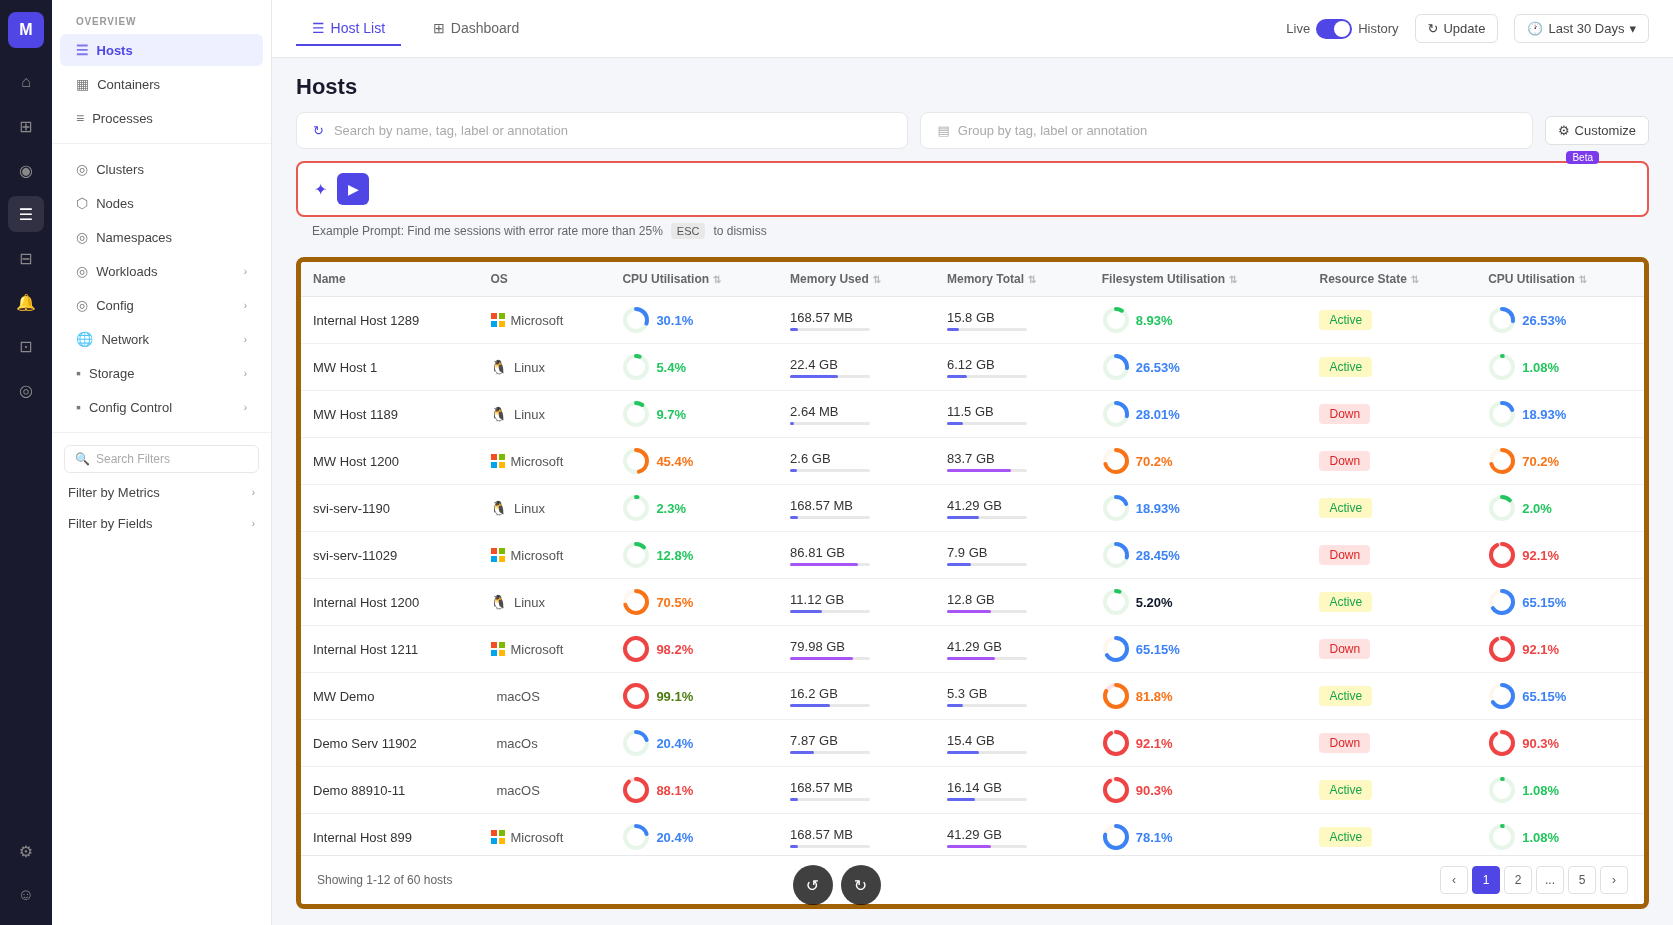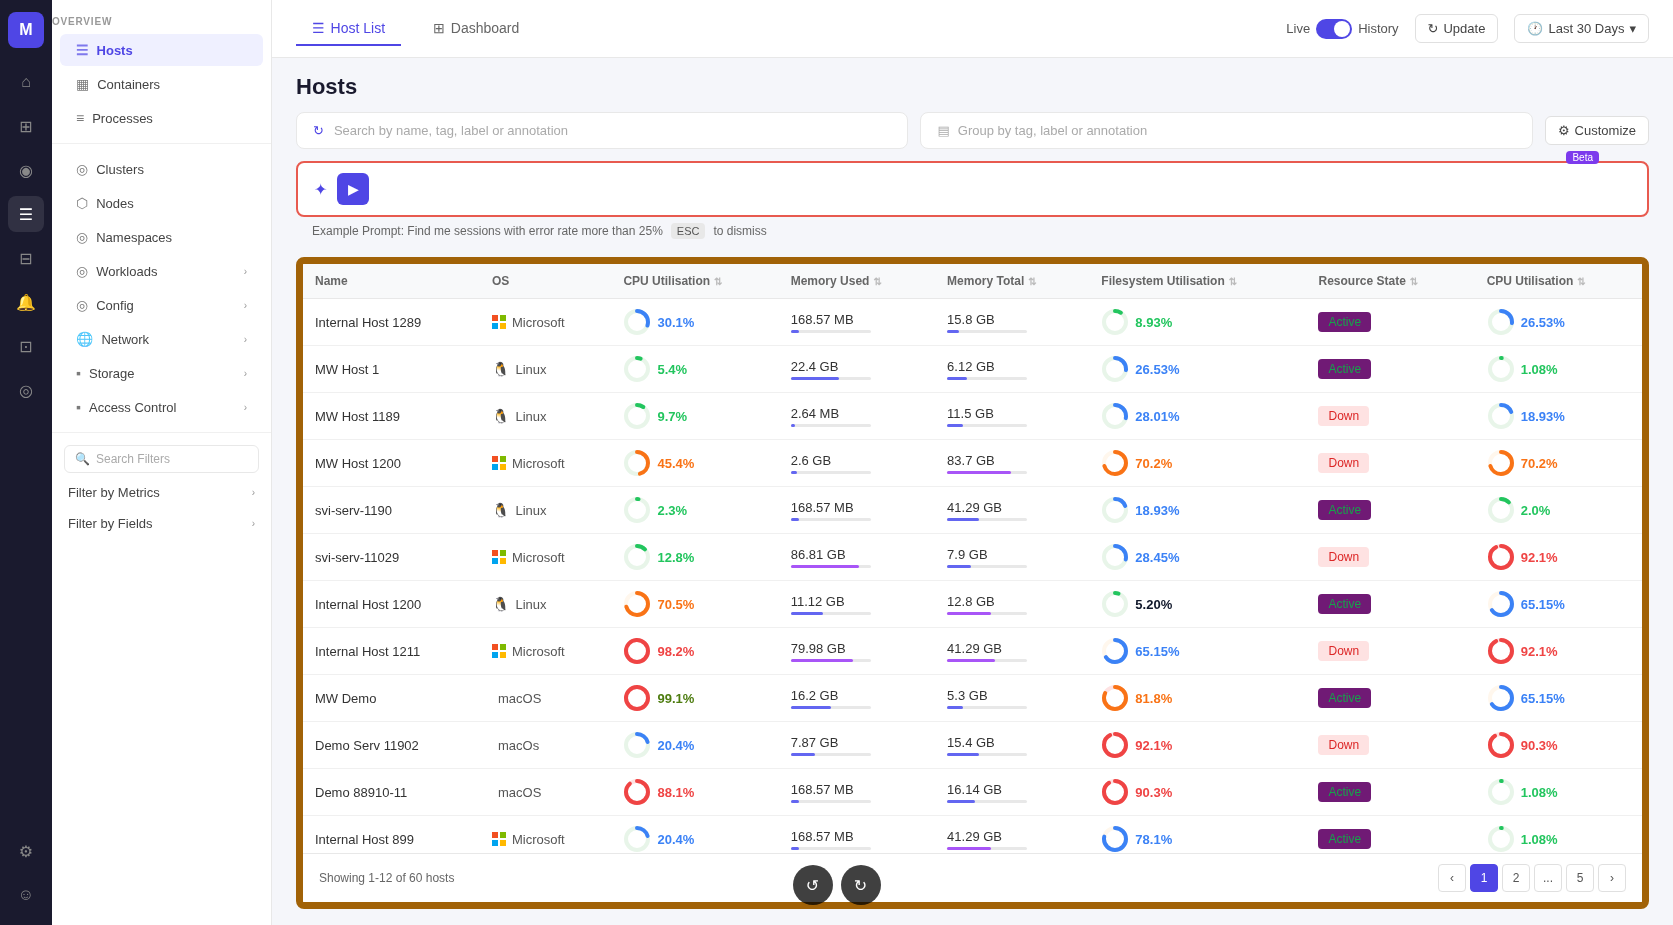--- a/index.html
+++ b/index.html
@@ -11,21 +11,21 @@
     }
     .icon-bar-logo { width: 36px; height: 36px; background: #4f46e5; border-radius: 8px; display: flex; align-items: center; justify-content: center; color: white; font-weight: bold; font-size: 16px; margin-bottom: 8px; }
     .icon-bar-item { width: 36px; height: 36px; display: flex; align-items: center; justify-content: center; color: #888; border-radius: 8px; cursor: pointer; font-size: 16px; }
     .icon-bar-item:hover, .icon-bar-item.active { background: rgba(255,255,255,0.1); color: #fff; }
     .icon-bar-spacer { flex: 1; }
 
     
     .sidebar {
       width: 220px; background: #fff; border-right: 1px solid #e8e8e8; display: flex; flex-direction: column; overflow-y: auto; flex-shrink: 0;
     }
-    .sidebar-section-label { font-size: 10px; font-weight: 600; color: #999; text-transform: uppercase; padding: 16px 0 6px; letter-spacing: 0.8px; }
+    .sidebar-section-label { font-size: 10px; font-weight: 600; color: #999; text-transform: uppercase; padding: 16px 24px 6px; letter-spacing: 0.8px; }
     .sidebar-item { display: flex; align-items: center; gap: 8px; padding: 8px 16px; cursor: pointer; color: #444; border-radius: 6px; margin: 1px 8px; font-size: 13px; }
     .sidebar-item.active { background: #eff0ff; color: #4f46e5; font-weight: 600; }
     .sidebar-item .icon { font-size: 14px; opacity: 0.7; }
     .sidebar-item .chevron { margin-left: auto; font-size: 10px; color: #999; }
     .sidebar-divider { height: 1px; background: #f0f0f0; margin: 8px 0; }
     .quick-filter-header { display: flex; align-items: center; justify-content: space-between; padding: 12px 16px 6px; }
     .quick-filter-label { font-size: 10px; font-weight: 600; color: #999; text-transform: uppercase; letter-spacing: 0.8px; }
     .clear-all { font-size: 11px; color: #4f46e5; cursor: pointer; }
     .search-filter-input { display: flex; align-items: center; gap: 6px; margin: 4px 12px; padding: 6px 10px; border: 1px solid #e8e8e8; border-radius: 6px; color: #aaa; font-size: 12px; }
     .filter-item { display: flex; align-items: center; justify-content: space-between; padding: 8px 16px; cursor: pointer; color: #444; font-size: 13px; }
@@ -58,42 +58,42 @@
     .example-prompt { font-size: 12px; color: #666; padding: 6px 16px; display: flex; align-items: center; gap: 8px; }
     .esc-badge { background: #e8e8e8; color: #555; font-size: 11px; padding: 2px 6px; border-radius: 4px; }
 
     
     .search-group-row { display: flex; align-items: center; gap: 12px; }
     .search-bar-wide { flex: 1; }
     .group-bar { display: flex; align-items: center; gap: 8px; padding: 10px 16px; background: #fff; border: 1px solid #e8e8e8; border-radius: 8px; color: #aaa; font-size: 13px; }
     .customize-btn { display: flex; align-items: center; gap: 5px; padding: 6px 12px; background: #fff; border: 1px solid #e0e0e0; border-radius: 6px; cursor: pointer; font-size: 13px; color: #444; }
 
     
-    .table-container { flex: 1; background: #fff; border: 7px solid #a16207; border-radius: 8px; overflow: hidden; display: flex; flex-direction: column; }
+    .table-container { flex: 1; background: #fff; border: 5px solid #a16207; border-radius: 8px; overflow: hidden; display: flex; flex-direction: column; }
     .table-scroll { flex: 1; overflow-y: auto; }
     table { width: 100%; border-collapse: collapse; }
     thead th { background: #f8f9fa; padding: 10px 12px; text-align: left; font-size: 12px; font-weight: 600; color: #666; border-bottom: 1px solid #e8e8e8; white-space: nowrap; position: sticky; top: 0; }
     thead th .sort-icon { font-size: 10px; color: #bbb; margin-left: 4px; }
     tbody tr { border-bottom: 1px solid #f0f0f0; }
     tbody td { padding: 9px 12px; font-size: 13px; color: #333; vertical-align: middle; }
 
     
     .os-icon { display: flex; align-items: center; gap: 6px; color: #555; }
     .ms-icon { display: inline-grid; grid-template-columns: 1fr 1fr; gap: 2px; width: 14px; height: 14px; }
     .ms-sq1 { background: #f25022; }
     .ms-sq2 { background: #7fba00; }
     .ms-sq3 { background: #00a4ef; }
     .ms-sq4 { background: #ffb900; }
 
     
     .donut-cell { display: flex; align-items: center; gap: 6px; }
 
     
     .status-badge { display: inline-flex; align-items: center; justify-content: center; padding: 3px 10px; border-radius: 4px; font-size: 12px; font-weight: 500; }
-    .status-active { background: #701a75; color: #16a34a; }
+    .status-active { background: #fef9c3; color: #16a34a; }
     .status-down { background: #fee2e2; color: #dc2626; }
 
     
     .mem-cell { display: flex; flex-direction: column; gap: 3px; justify-content: center; }
     .mem-bar { height: 3px; border-radius: 2px; background: #e8e8e8; width: 80px; }
     .mem-fill { height: 100%; border-radius: 2px; }
 
     
     .pagination { display: flex; align-items: center; justify-content: space-between; padding: 10px 16px; border-top: 1px solid #e8e8e8; background: #fff; }
     .pagination-info { font-size: 12px; color: #666; }
@@ -161,21 +161,21 @@
     <span>Network</span>
     <span class="chevron">›</span>
   </div>
   <div class="sidebar-item">
     <span class="icon">▪</span>
     <span>Storage</span>
     <span class="chevron">›</span>
   </div>
   <div class="sidebar-item">
     <span class="icon">▪</span>
-    <span>Access Control</span>
+    <span>Config Control</span>
     <span class="chevron">›</span>
   </div>
   <div class="sidebar-divider"></div>
   <div class="search-filter-input">
     <span>🔍</span>
     <span>Search Filters</span>
   </div>
   <div class="filter-item">
     <span>Filter by Metrics</span>
     <span class="chevron">›</span>

